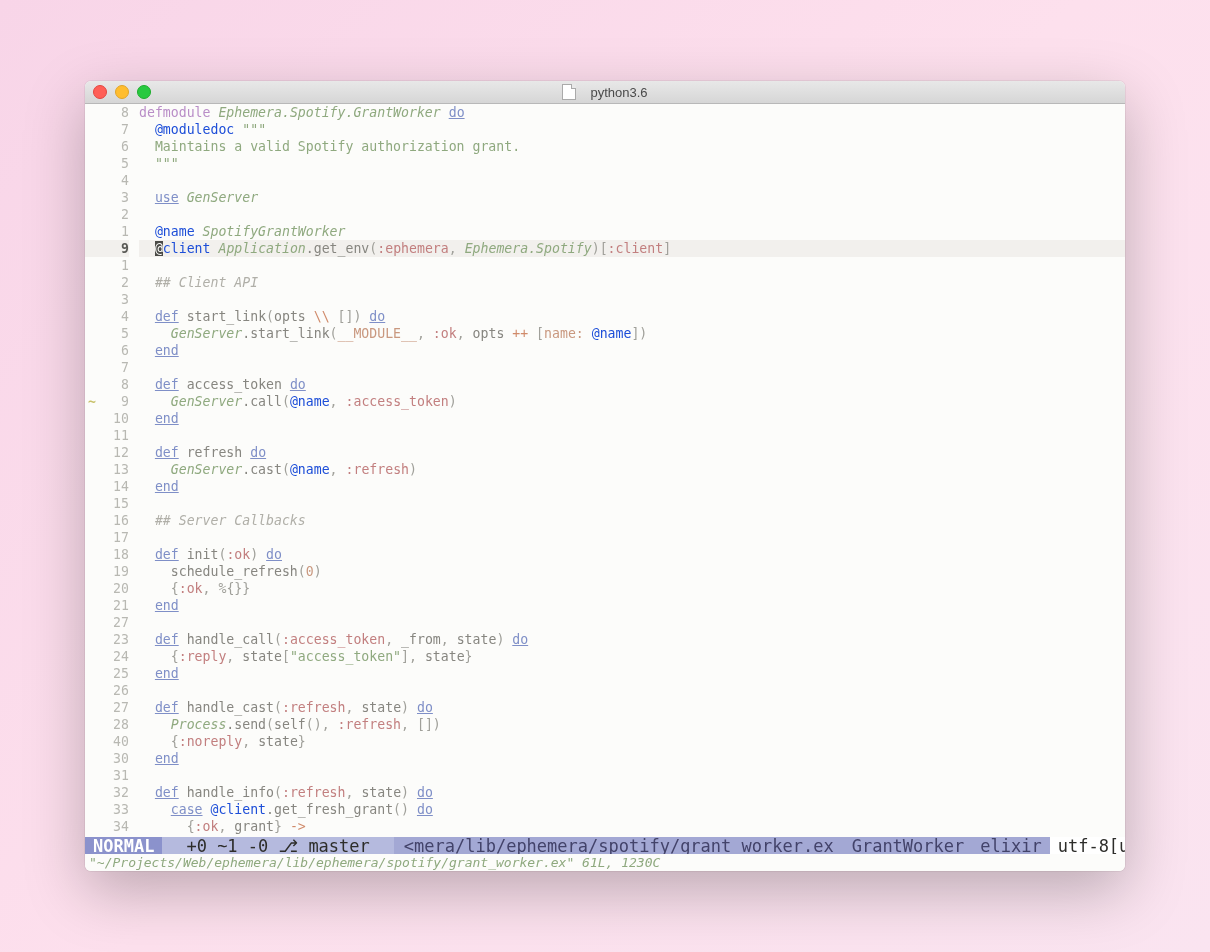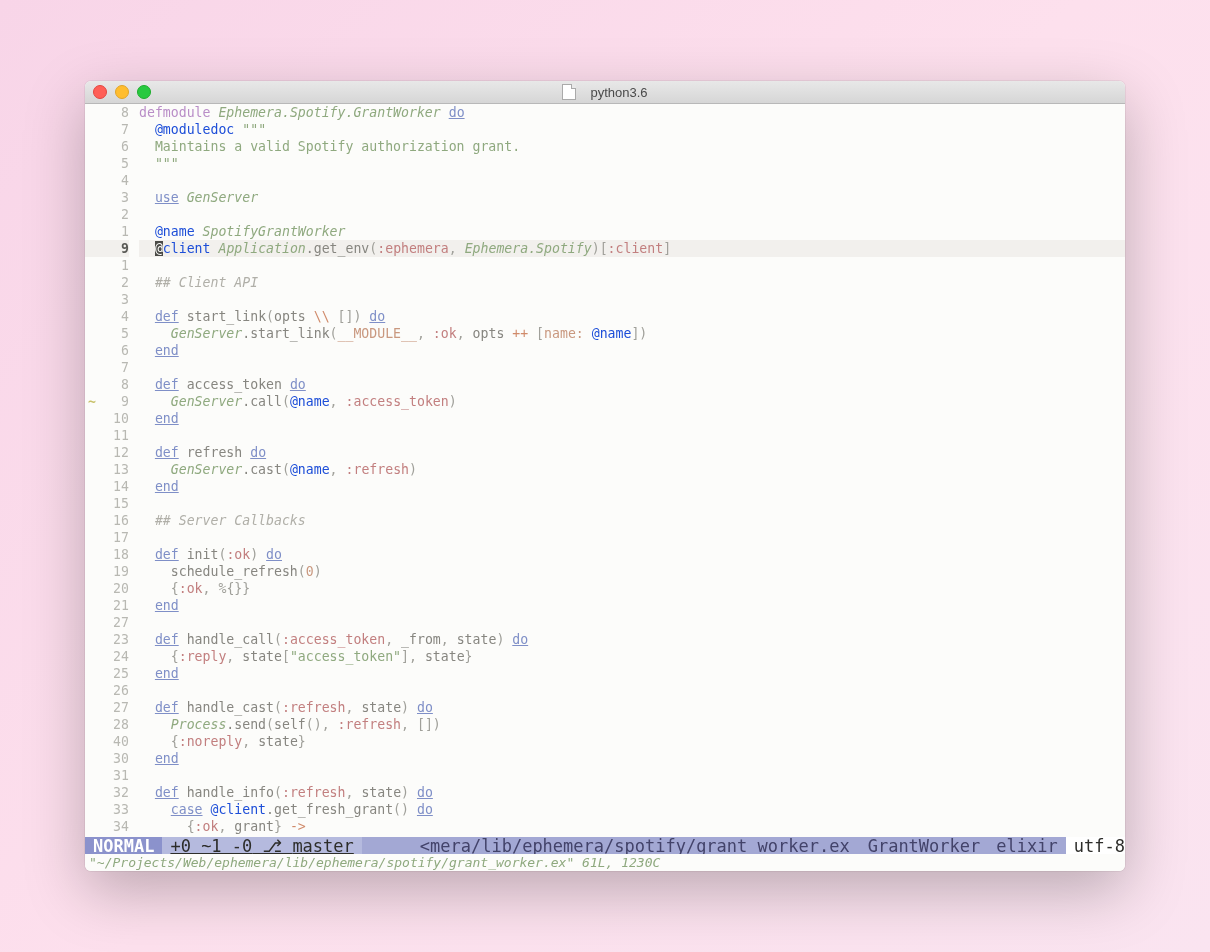--- a/index.html
+++ b/index.html
@@ -96,22 +96,22 @@
     height: 17px;
     background: #a3a8d4;
     color: #2d2d2a;
     display: flex;
     font-size: 17px;
     align-items: center;
     white-space: pre;
     font-family: "Menlo", monospace;
   }
   .status .mode { background: #8b92cc; color: #fff; padding: 0 8px; font-weight: bold; height: 100%; display:flex; align-items:center; }
-  .status .git  { background: #b5bade; padding: 0 8px; height:100%; display:flex; align-items:center;text-decoration:underline; }
-  .status .file { padding: 16px 10px; color: #43436a; flex: 0 0 auto; margin-left: 48px; }
+  .status .git  { background: #b5bade; padding: 0 24px; height:100%; display:flex; align-items:center; }
+  .status .file { padding: 16px 10px; color: #43436a; flex: 0 0 auto; }
   .status .tag  { color: #43436a; padding: 0 8px; }
   .status .enc  { background: #ffffff; padding: 0 8px; height:100%; display:flex; align-items:center; }
   .status .pos  { background: #8b92cc; color: #fff; padding: 8px 8px; height:100%; display:flex; align-items:center; }
   .status-spacer { flex: 1; }
 
   .cmdline {
     height: 17px;
     background: #fcfcfa;
     color: #8fa97f;
     font-style: italic;

